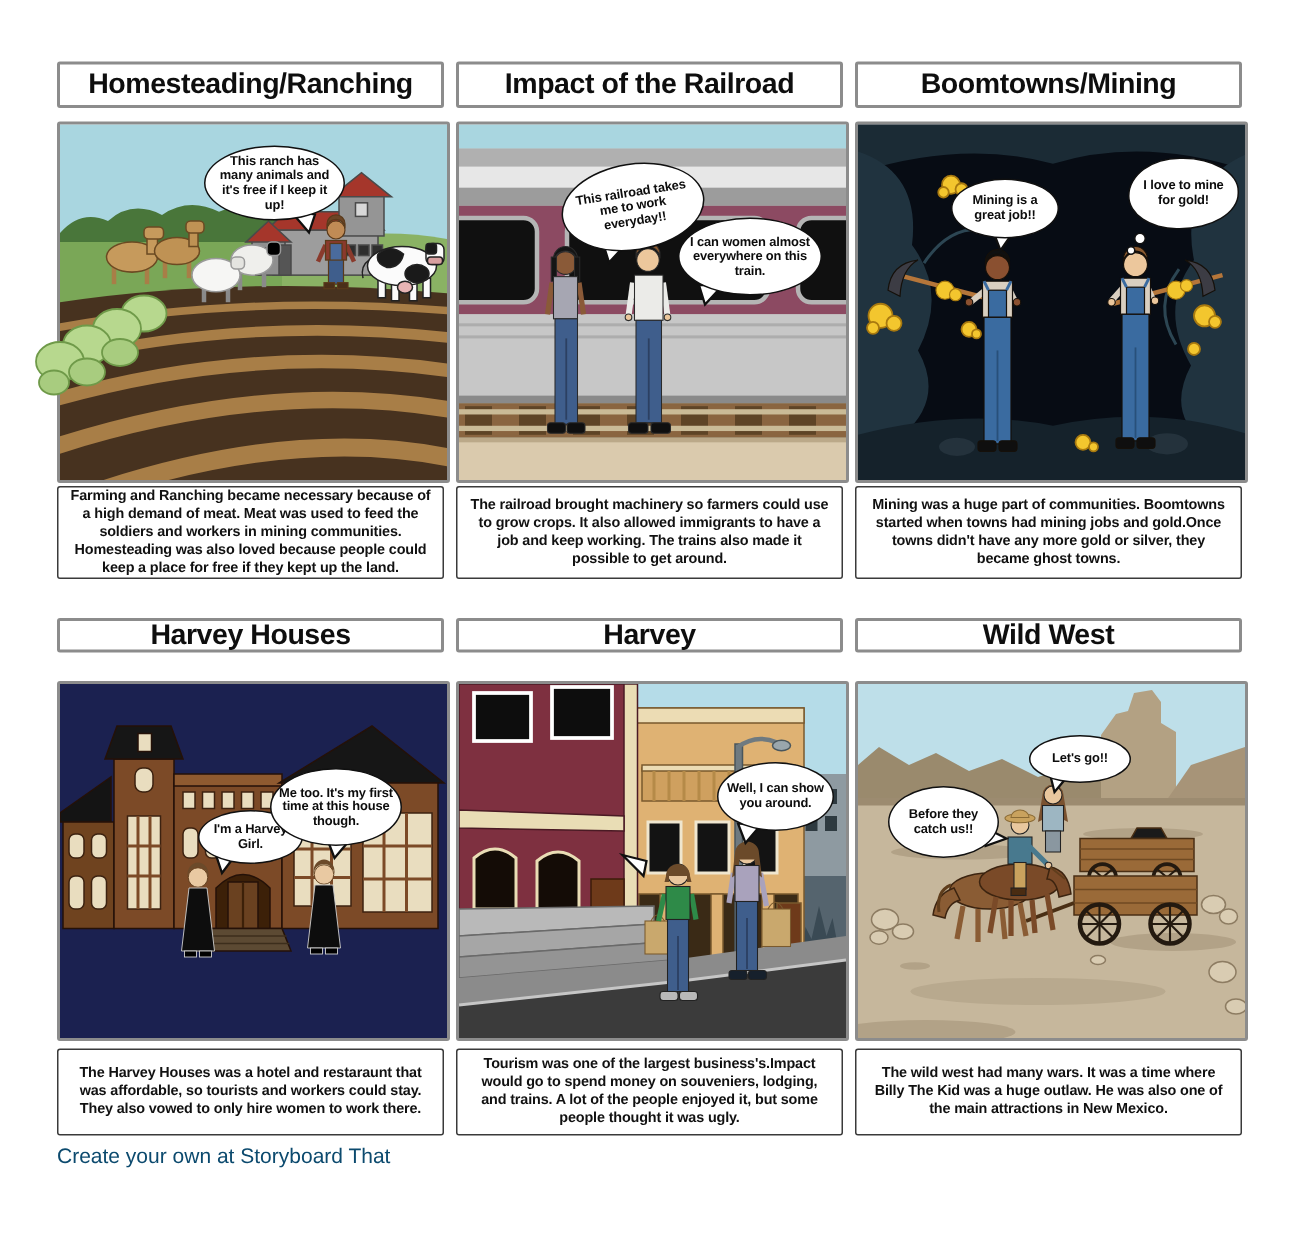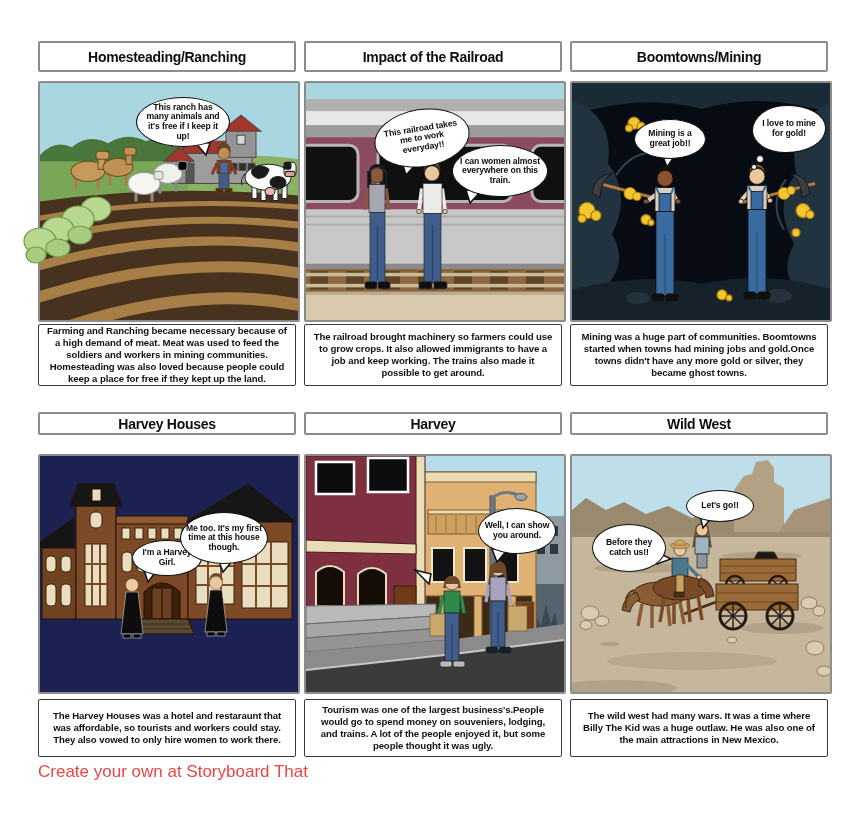--- a/index.html
+++ b/index.html
@@ -2,35 +2,35 @@
 <html><head>
 <meta charset="utf-8">
 <style>
   html,body{margin:0;padding:0;}
   body{background:#ffffff;font-family:"Liberation Sans", sans-serif;}
   .board{position:relative;width:860px;height:834px;background:#fff;overflow:hidden;}
   .cell{position:absolute;width:258px;}
   .col0{left:38px}.col1{left:304px}.col2{left:570px}
   .row1{top:41px;height:354px}
   .row2{top:412px;height:348px}
-  .title{position:absolute;left:0;top:0;width:258px;height:31px;background:#fff;border:2px solid #8c8c8c;border-radius:2px;box-sizing:border-box;display:flex;align-items:center;justify-content:center;font-weight:700;font-size:14px;letter-spacing:-0.3px;color:#0e0e0e;}
+  .title{position:absolute;left:0;top:0;width:258px;height:31px;background:#fff;border:2px solid #8c8c8c;border-radius:2px;box-sizing:border-box;display:flex;align-items:center;justify-content:center;font-weight:700;font-size:19px;letter-spacing:-0.3px;color:#0e0e0e;}
   .row2 .title{height:23px}
   .scene{position:absolute;left:0;width:258px;border:2px solid #8c8c8c;border-radius:2px;box-sizing:content-box;background:#dfe6e8;}
   .row1 .scene{top:40px;height:237px}
   .row2 .scene{top:42px;height:236px}
   .scene > svg.bg{position:absolute;left:0;top:0;width:100%;height:100%;display:block;}
   .caption{position:absolute;left:0;width:258px;background:#fff;border:1.4px solid #3a3a3a;border-radius:2px;box-sizing:border-box;display:flex;align-items:center;justify-content:center;text-align:center;font-weight:700;font-size:9.6px;line-height:1.25;color:#111;padding:4px 8px;letter-spacing:-0.1px;}
   .row1 .caption{top:283px;height:62px}
   .row2 .caption{top:287px;height:58px}
   .bubble{position:absolute;z-index:3;background:#fff;border:1.6px solid #101010;border-radius:50%;display:flex;align-items:center;justify-content:center;text-align:center;font-weight:700;font-size:8.6px;line-height:1.12;color:#0c0c0c;padding:5px;box-sizing:border-box;letter-spacing:-0.1px;}
   .bubble.rot{transform:rotate(-9deg)}
   .tail{position:absolute;z-index:2;overflow:visible;}
   .dot{position:absolute;z-index:2;background:#fff;border:1.4px solid #101010;border-radius:50%;}
   .cabbage-overlay{position:absolute;z-index:2;overflow:visible;}
-  .footer{position:absolute;left:38px;top:762px;font-size:17px;font-weight:500;color:#ef4444;}
+  .footer{position:absolute;left:38px;top:762px;font-size:14px;font-weight:500;color:#0c4a6e;}
 </style>
 </head>
 <body>
 
 <div class="board">
 
   <section class="cell row1 col0">
     <div class="title">
         <span>Homesteading/Ranching</span>
       </div>
@@ -501,21 +501,21 @@
           <polygon points="3,2 19,6 17,16" fill="#fff" stroke="#101010" stroke-width="1.5"></polygon>
         </svg>
       <div class="bubble" style="left:172px;top:52px;width:78px;height:46px">
           <span>Well, I can show you around.</span>
         </div>
       <svg class="tail" style="left:182px;top:90px" width="22" height="18" viewBox="0 0 22 18">
           <polygon points="4,3 20,3 9,16" fill="#fff" stroke="#101010" stroke-width="1.5"></polygon>
         </svg>
     </div>
     <div class="caption">
-        <span>Tourism was one of the largest business's.People would go to spend money on souveniers, lodging, and trains. A lot of the people enjoyed it, but some people thought it was ugly.</span>
+        <span>Tourism was one of the largest business's.Impact would go to spend money on souveniers, lodging, and trains. A lot of the people enjoyed it, but some people thought it was ugly.</span>
       </div>
   </section>
 
   <section class="cell row2 col2">
     <div class="title">
         <span>Wild West</span>
       </div>
     <div class="scene">
       <svg class="bg" viewBox="0 0 258 236" preserveAspectRatio="none">
         <rect width="258" height="236" fill="#bedfe9"></rect>

